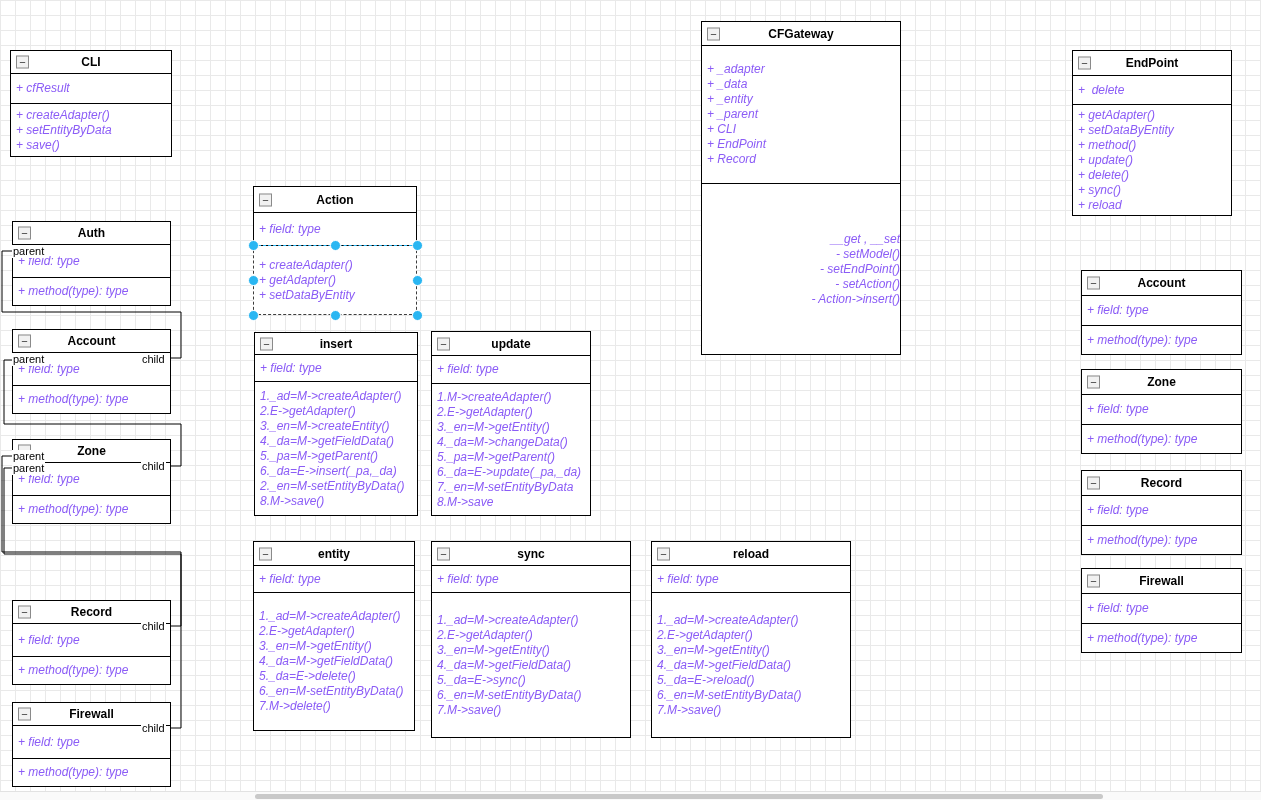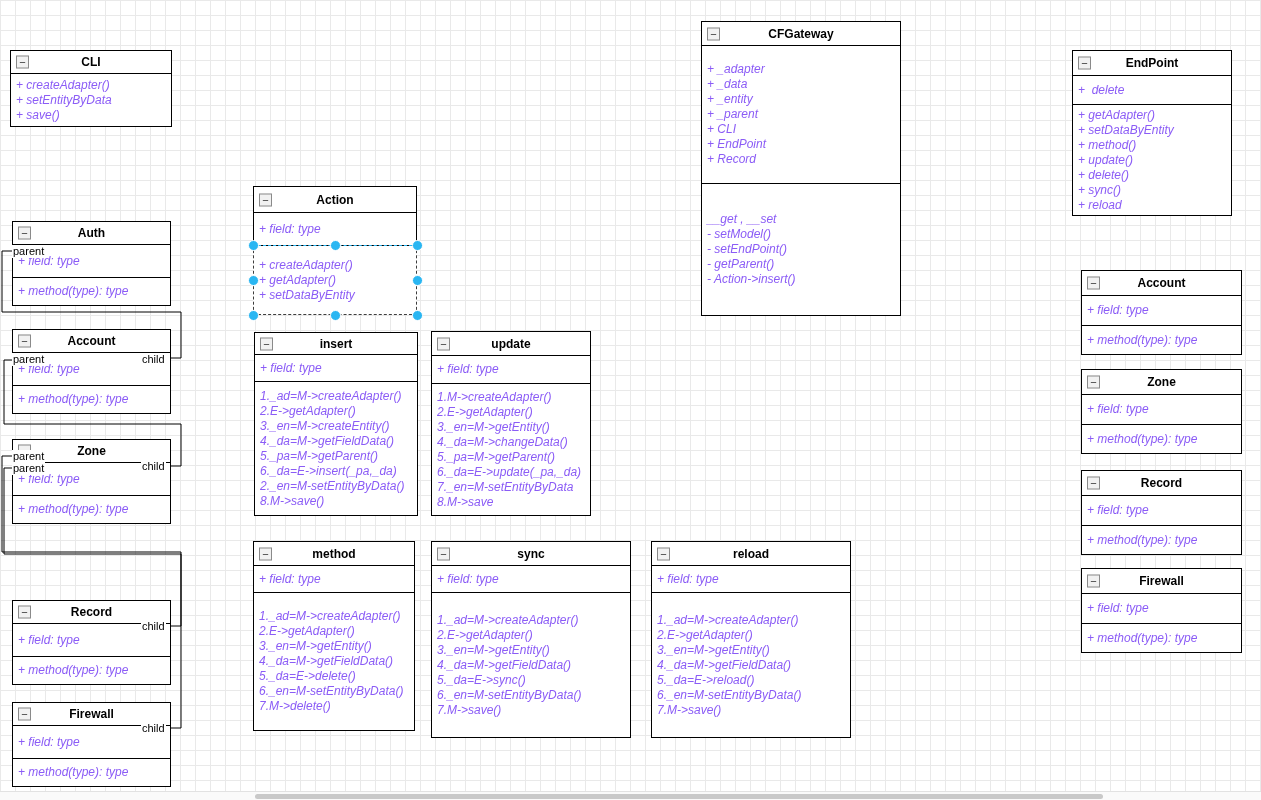--- a/index.html
+++ b/index.html
@@ -52,20 +52,23 @@
       <polyline points="12,251 2,251 2,312 181,312 181,358 171,358" fill="none" stroke="#000000" stroke-width="1"></polyline>
       <polyline points="12,360 4,360 4,424 181,424 181,466 171,466" fill="none" stroke="#000000" stroke-width="1"></polyline>
       <polyline points="12,456 2,456 2,552 181,552 181,626 171,626" fill="none" stroke="#000000" stroke-width="1"></polyline>
       <polyline points="12,468 4,468 4,554 181,554 181,728 171,728" fill="none" stroke="#000000" stroke-width="1"></polyline>
     </svg>
     <div class="node" style="left: 10px; top: 50px; width: 162px;">
       <div class="t" style="height: 23px;">
         <span class="collapse">−</span>
         <span>CLI</span>
       </div>
+      <div class="sec " style="height: 30px;">
+        <div class="line">+ cfResult</div>
+      </div>
       <div class="sec last" style="height: 54px;">
         <div class="line">+ createAdapter()</div>
         <div class="line">+ setEntityByData</div>
         <div class="line">+ save()</div>
       </div>
     </div>
     <div class="node" style="left: 12px; top: 221px; width: 159px;">
       <div class="t" style="height: 23px;">
         <span class="collapse">−</span>
         <span>Auth</span>
@@ -173,21 +176,21 @@
         <div class="line">4._da=M-&gt;changeData()</div>
         <div class="line">5._pa=M-&gt;getParent()</div>
         <div class="line">6._da=E-&gt;update(_pa,_da)</div>
         <div class="line">7._en=M-setEntityByData</div>
         <div class="line">8.M-&gt;save</div>
       </div>
     </div>
     <div class="node" style="left: 253px; top: 541px; width: 162px;">
       <div class="t" style="height: 24px;">
         <span class="collapse">−</span>
-        <span>method</span>
+        <span>entity</span>
       </div>
       <div class="sec " style="height: 27px;">
         <div class="line">+ field: type</div>
       </div>
       <div class="sec last" style="height: 139px;">
         <div class="line">1._ad=M-&gt;createAdapter()</div>
         <div class="line">2.E-&gt;getAdapter()</div>
         <div class="line">3._en=M-&gt;getEntity()</div>
         <div class="line">4._da=M-&gt;getFieldData()</div>
         <div class="line">5._da=E-&gt;delete()</div>
@@ -238,25 +241,25 @@
       </div>
       <div class="sec " style="height: 138px;">
         <div class="line">+ _adapter</div>
         <div class="line">+ _data</div>
         <div class="line">+ _entity</div>
         <div class="line">+ _parent</div>
         <div class="line">+ CLI</div>
         <div class="line">+ EndPoint</div>
         <div class="line">+ Record</div>
       </div>
-      <div class="sec last" style="height: 133px;">
+      <div class="sec last" style="height: 172px; text-align: right;">
         <div class="line">__get , __set</div>
         <div class="line">- setModel()</div>
         <div class="line">- setEndPoint()</div>
-        <div class="line">- getParent()</div>
+        <div class="line">- setAction()</div>
         <div class="line">- Action-&gt;insert()</div>
       </div>
     </div>
     <div class="node" style="left: 1072px; top: 50px; width: 160px;">
       <div class="t" style="height: 25px;">
         <span class="collapse">−</span>
         <span>EndPoint</span>
       </div>
       <div class="sec " style="height: 29px;">
         <div class="line">+  delete</div>

